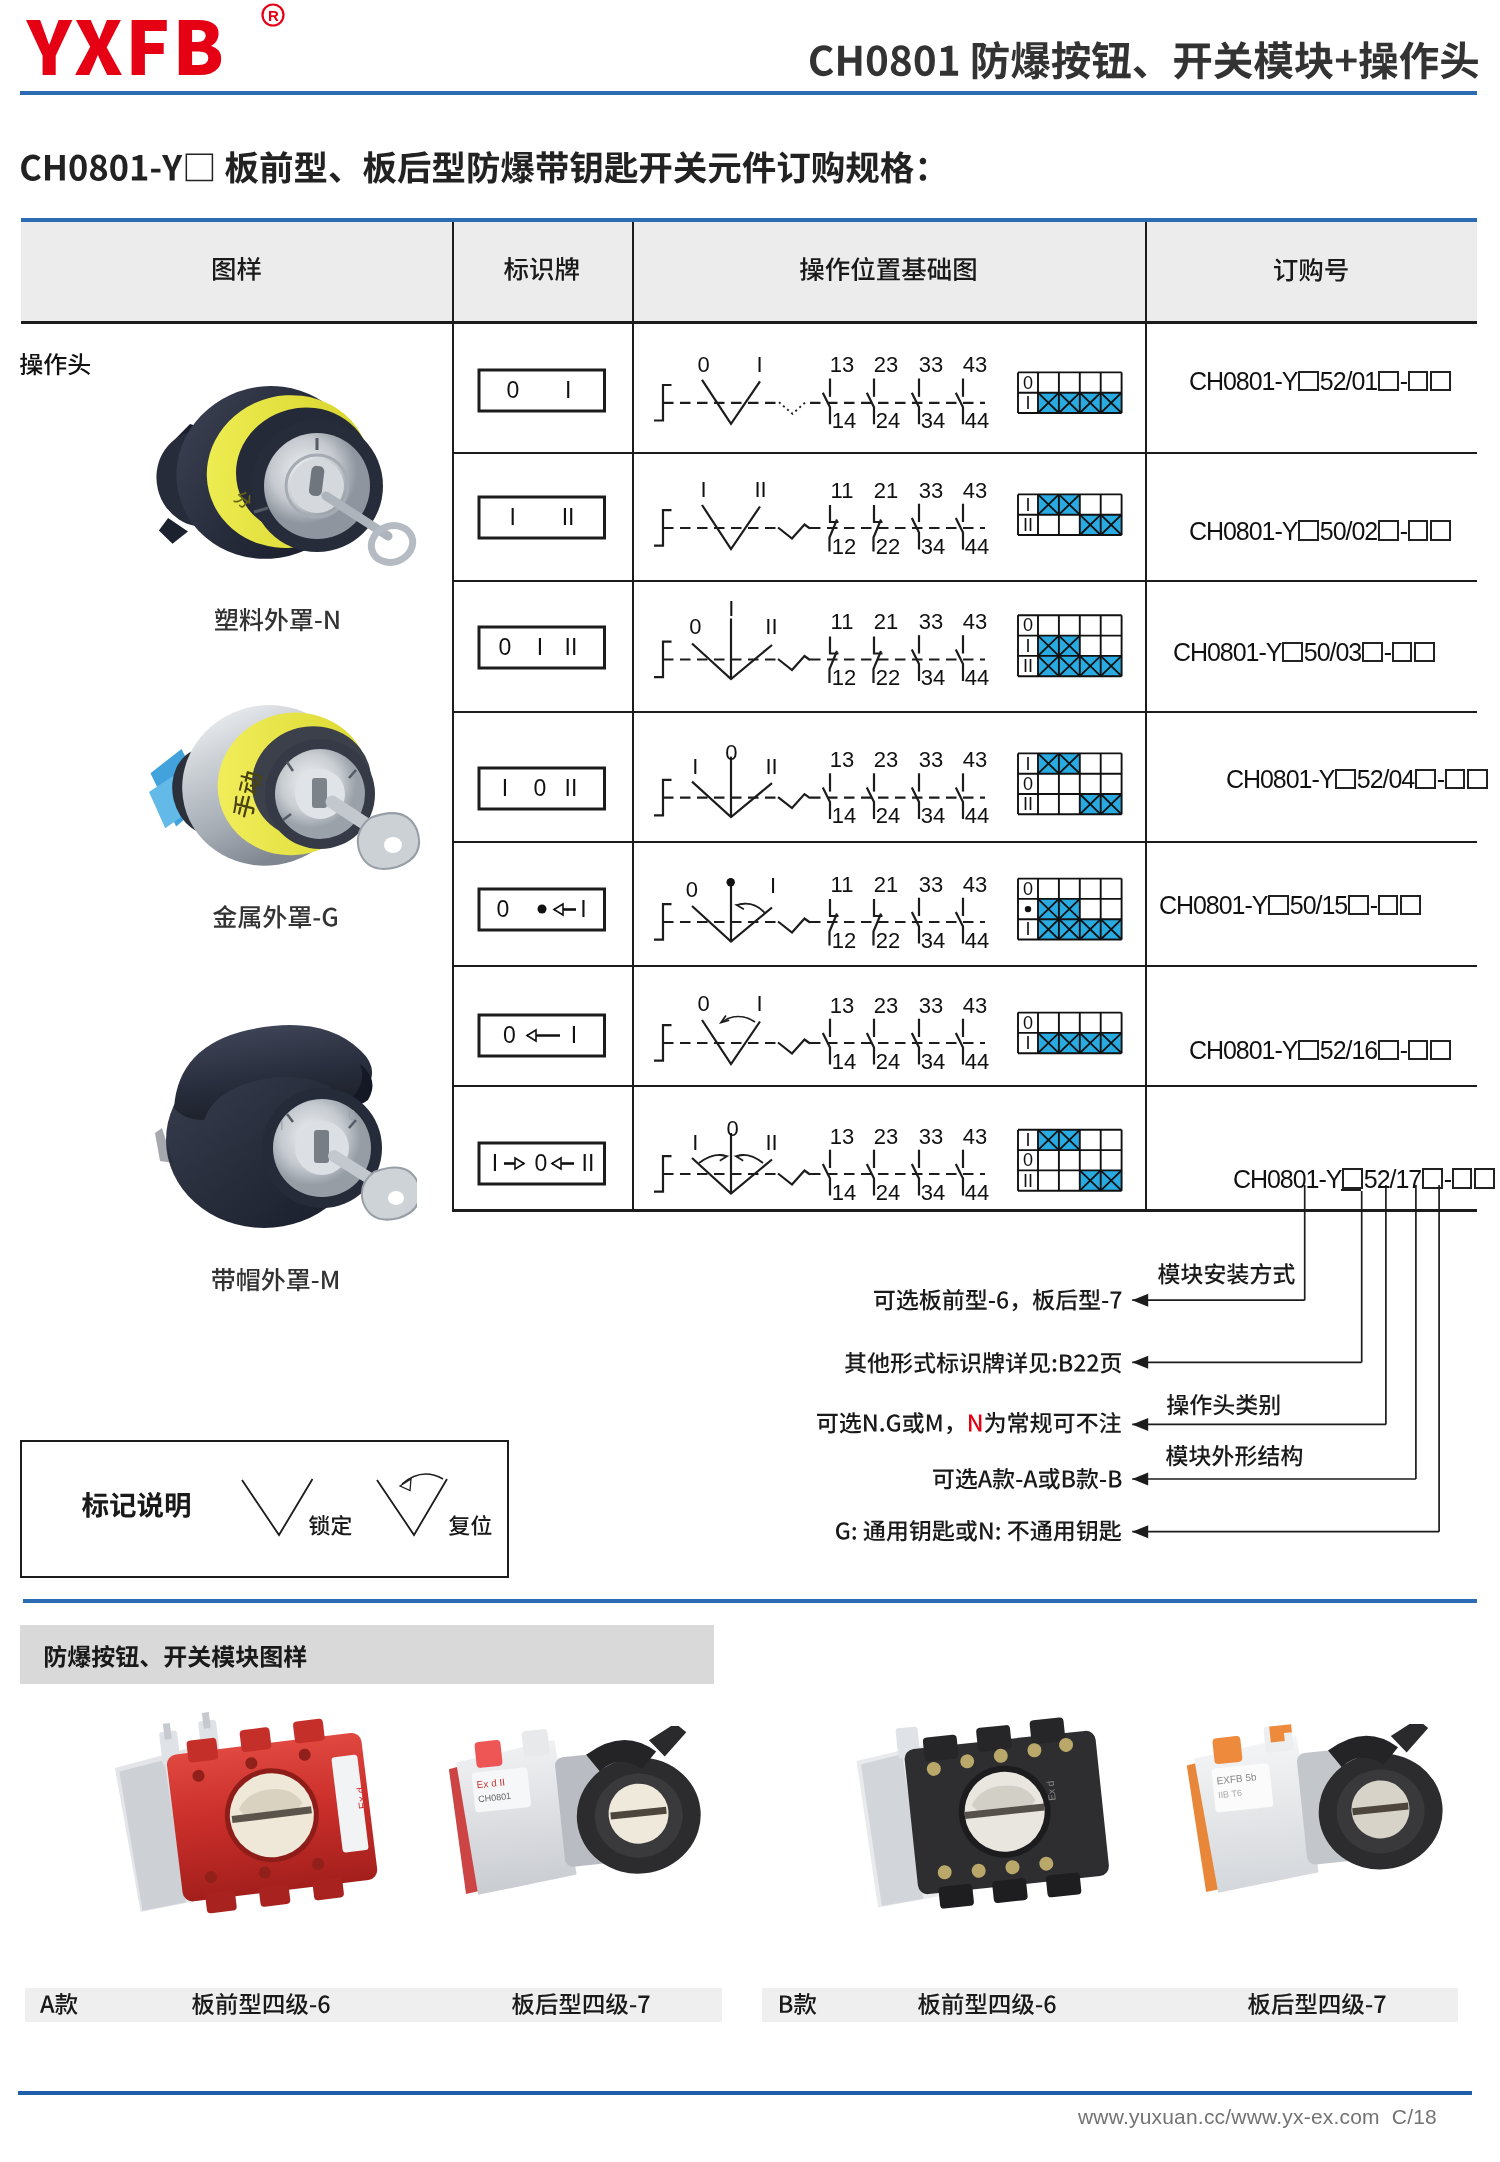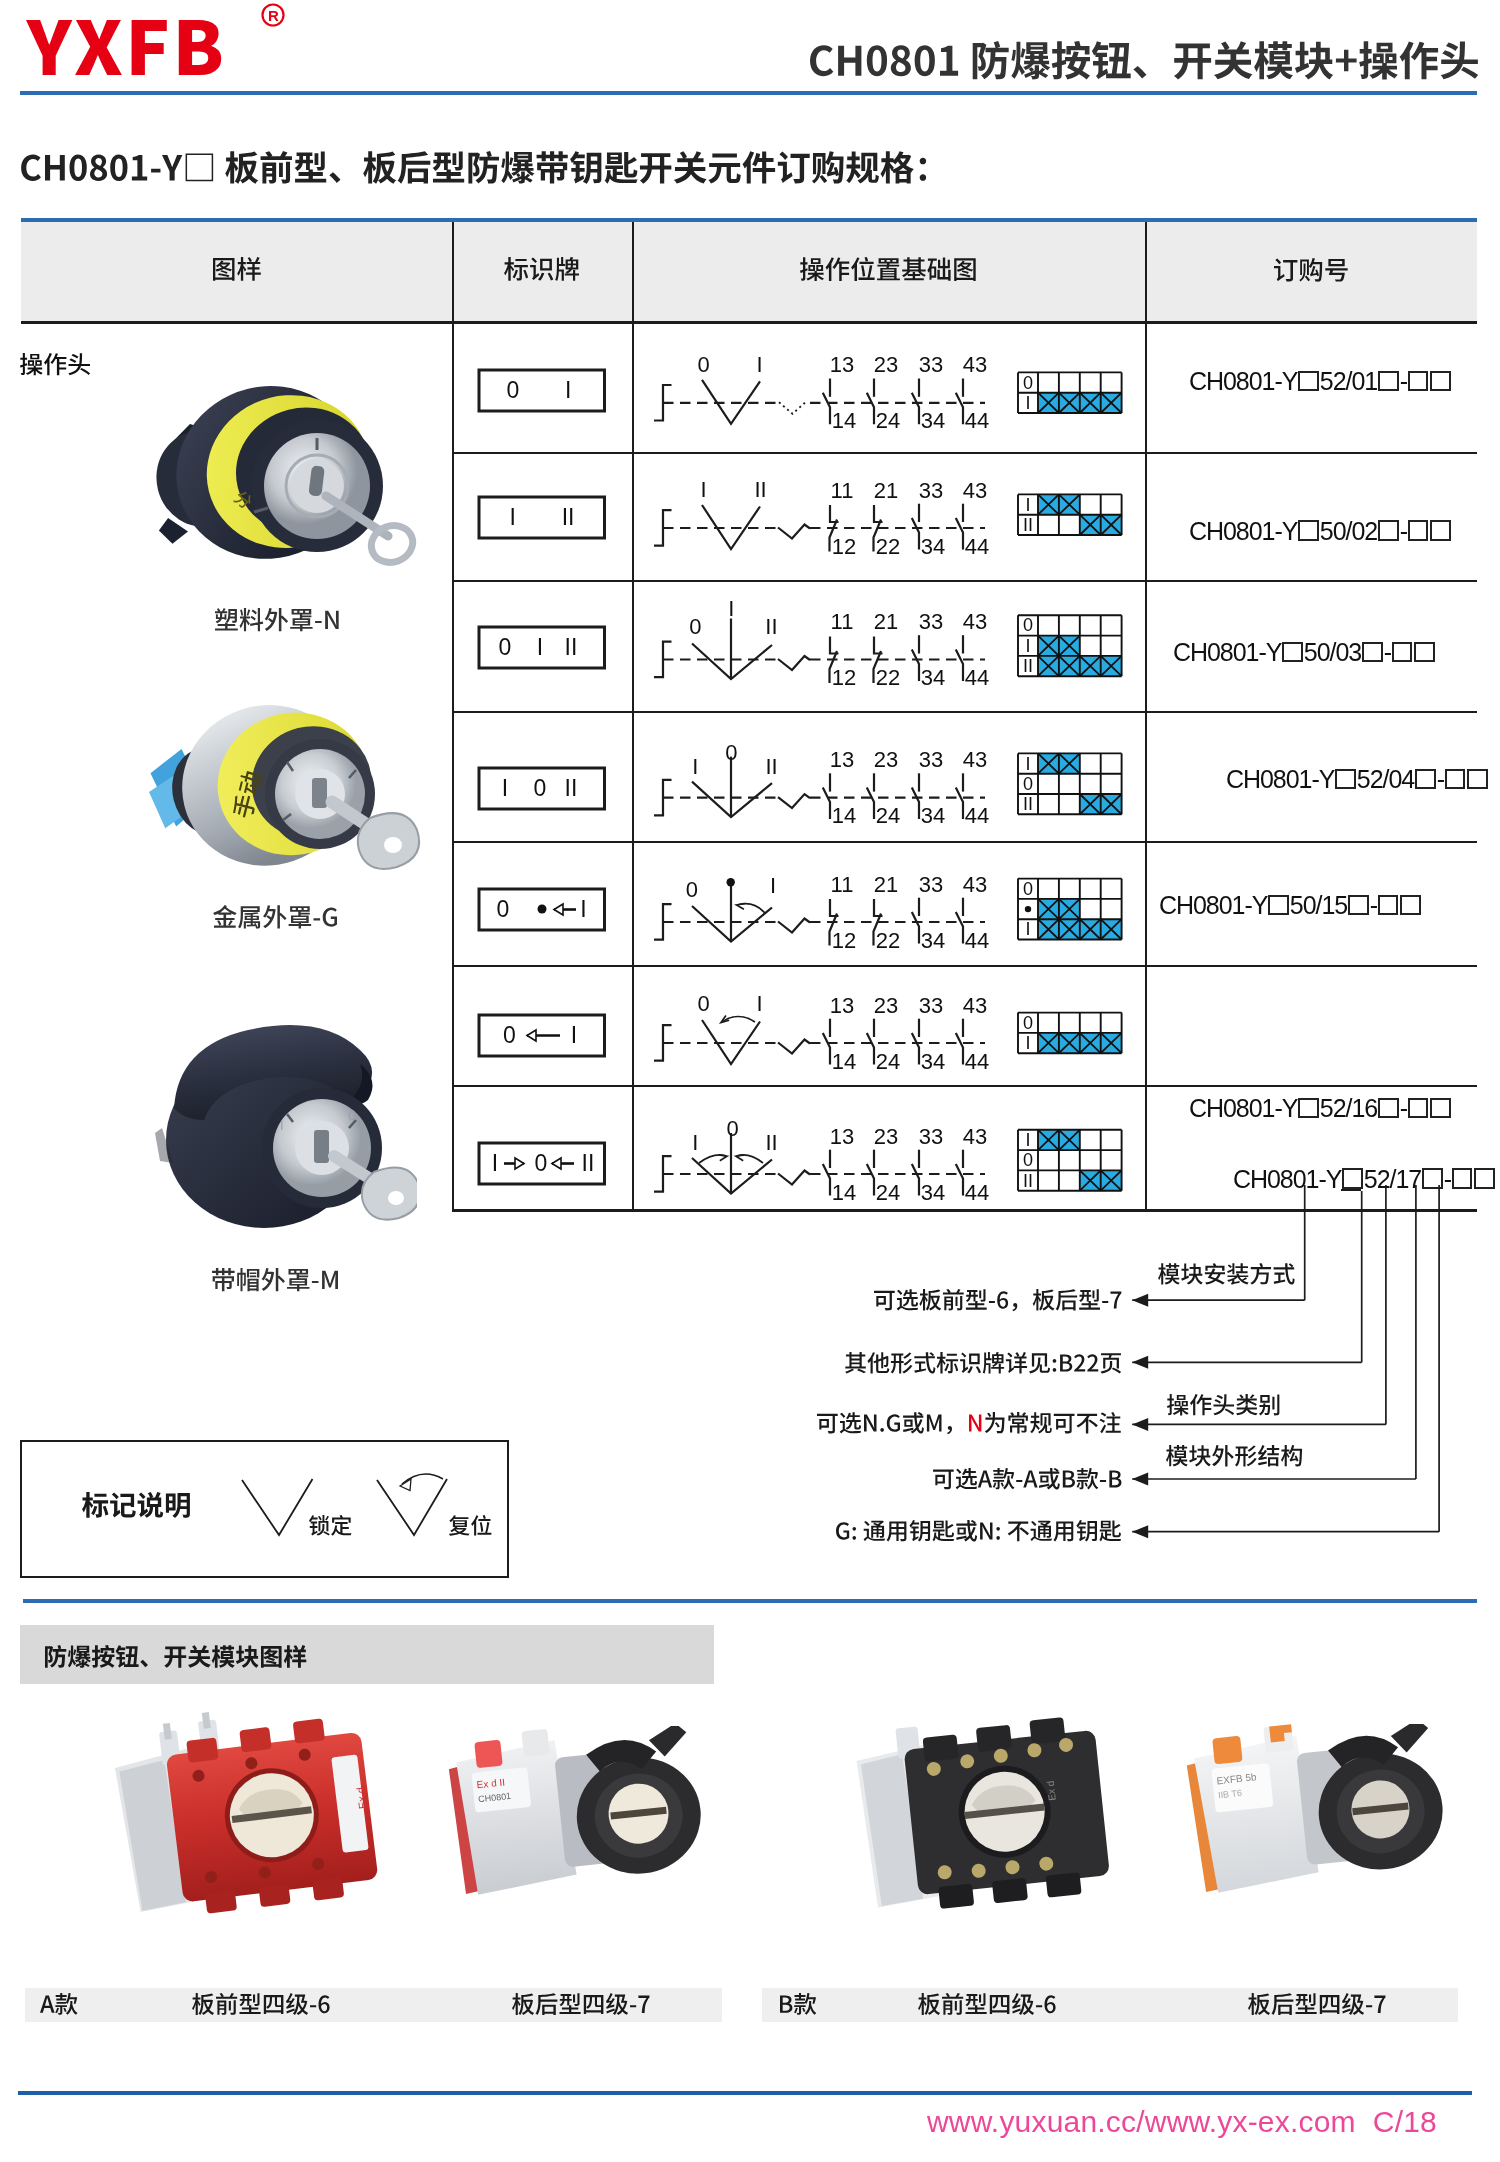--- a/index.html
+++ b/index.html
@@ -444,21 +444,21 @@
       <text x="65" y="31" font-size="23" text-anchor="middle" fill="#111" font-family="Liberation Sans">0</text>
       <path d="M76,23.5 H98" stroke="#111" stroke-width="2.6" fill="none"></path>
       <path d="M85,18 L76,23.5 L85,29 Z" fill="#fff" stroke="#111" stroke-width="1.6"></path>
       <text x="112" y="31" font-size="23" text-anchor="middle" fill="#111" font-family="Liberation Sans">II</text>
     </svg>
     <div class="code" style="left:1189px;top:367px">CH0801-Y<span class="bx"></span>52/01<span class="bx"></span>-<span class="bx"></span><span class="bx"></span></div>
     <div class="code" style="left:1189px;top:516.5px">CH0801-Y<span class="bx"></span>50/02<span class="bx"></span>-<span class="bx"></span><span class="bx"></span></div>
     <div class="code" style="left:1173px;top:638px">CH0801-Y<span class="bx"></span>50/03<span class="bx"></span>-<span class="bx"></span><span class="bx"></span></div>
     <div class="code" style="left:1226px;top:765px">CH0801-Y<span class="bx"></span>52/04<span class="bx"></span>-<span class="bx"></span><span class="bx"></span></div>
     <div class="code" style="left:1159px;top:891px">CH0801-Y<span class="bx"></span>50/15<span class="bx"></span>-<span class="bx"></span><span class="bx"></span></div>
-    <div class="code" style="left:1189px;top:1094px">CH0801-Y<span class="bx"></span>52/16<span class="bx"></span>-<span class="bx"></span><span class="bx"></span></div>
+    <div class="code" style="left:1189px;top:1036px">CH0801-Y<span class="bx"></span>52/16<span class="bx"></span>-<span class="bx"></span><span class="bx"></span></div>
     <div class="code" style="left:1233px;top:1164.5px">CH0801-Y<span class="bx"></span>52/17<span class="bx"></span>-<span class="bx"></span><span class="bx"></span></div>
     <div class="ln" style="left:1341px;top:1189px;width:20px;height:2px"></div>
     <svg style="position:absolute;left:800px;top:1185px" width="680" height="360" viewBox="0 0 680 360">
       <path d="M504.7,115.2 V0" stroke="#1c1c1c" stroke-width="1.7" fill="none"></path>
       <path d="M561.7,177.3 V6" stroke="#1c1c1c" stroke-width="1.7" fill="none"></path>
       <path d="M585.9,239.4 V0" stroke="#1c1c1c" stroke-width="1.7" fill="none"></path>
       <path d="M615.9,294 V0" stroke="#1c1c1c" stroke-width="1.7" fill="none"></path>
       <path d="M639.1,346.7 V0" stroke="#1c1c1c" stroke-width="1.7" fill="none"></path>
       <path d="M332.2,115.2 H504.7" stroke="#1c1c1c" stroke-width="1.7" fill="none"></path>
       <path d="M332.2,177.3 H561.7" stroke="#1c1c1c" stroke-width="1.7" fill="none"></path>
@@ -532,21 +532,21 @@
     <svg style="position:absolute;left:779.3px;top:1992.2px" width="38.3" height="23.8" viewBox="0 0 38.3 23.8">
       <path d="M1 20.8V3.5H6.4Q8.2 3.5 9.5 3.9Q10.9 4.3 11.7 5.3Q12.5 6.2 12.5 7.8Q12.5 8.6 12.2 9.3Q11.9 10.1 11.3 10.7Q10.8 11.2 10 11.5V11.6Q11.5 11.9 12.5 13Q13.4 14 13.4 15.7Q13.4 17.5 12.6 18.6Q11.7 19.7 10.2 20.3Q8.7 20.8 6.8 20.8ZM3.7 10.7H6.1Q8 10.7 8.9 10Q9.8 9.3 9.8 8.1Q9.8 6.8 8.9 6.2Q8 5.6 6.1 5.6H3.7ZM3.7 18.7H6.5Q8.5 18.7 9.6 17.9Q10.7 17.2 10.7 15.6Q10.7 14.1 9.6 13.5Q8.5 12.8 6.5 12.8H3.7Z M30.1 8.9H32.2V10.1Q32.2 11.4 32.1 13Q31.9 14.6 31.4 16.3Q31 18 30 19.7Q29 21.3 27.4 22.8Q27.2 22.6 26.9 22.3Q26.6 22 26.3 21.8Q26 21.5 25.7 21.3Q27.2 20 28.1 18.5Q29 17 29.4 15.5Q29.8 14 30 12.6Q30.1 11.2 30.1 10ZM32 11.8Q32.4 13.8 33.1 15.6Q33.8 17.4 34.8 18.8Q35.9 20.1 37.3 20.9Q37.1 21.1 36.8 21.4Q36.5 21.8 36.2 22.1Q36 22.5 35.8 22.8Q34.3 21.8 33.2 20.2Q32.1 18.6 31.4 16.5Q30.7 14.5 30.3 12.1ZM15.5 3.1H26.5V4.9H15.5ZM15.2 13.2H26.7V15.1H15.2ZM16.1 6.6H26V8.4H16.1ZM16.3 9.9H25.7V11.7H16.3ZM20 14H22.1V20.6Q22.1 21.3 21.9 21.8Q21.7 22.2 21.2 22.4Q20.8 22.7 20.1 22.7Q19.4 22.8 18.4 22.8Q18.3 22.3 18.1 21.8Q17.9 21.3 17.7 20.8Q18.4 20.9 18.9 20.9Q19.5 20.9 19.7 20.9Q20 20.9 20 20.6ZM20 1.1H22V7.8H20ZM17 15.7 18.8 16.2Q18.4 17.4 17.9 18.8Q17.3 20.2 16.8 21.2Q16.5 21 15.9 20.7Q15.4 20.5 15 20.4Q15.6 19.4 16.1 18.2Q16.6 16.9 17 15.7ZM23.1 16.3 24.8 15.7Q25.1 16.3 25.4 16.9Q25.8 17.6 26 18.2Q26.3 18.9 26.5 19.3L24.7 20.1Q24.6 19.6 24.3 19Q24 18.3 23.7 17.6Q23.4 16.9 23.1 16.3ZM28.5 5.2H35.4V7.3H28.5ZM28.3 1 30.5 1.3Q30.2 3.4 29.8 5.3Q29.3 7.3 28.7 9Q28.1 10.7 27.3 12Q27.1 11.9 26.8 11.6Q26.4 11.3 26.1 11.1Q25.7 10.9 25.5 10.7Q26.2 9.6 26.8 8Q27.4 6.5 27.7 4.7Q28.1 2.9 28.3 1ZM34.8 5.2H35.1L35.5 5.1L37 5.6Q36.8 6.7 36.5 7.8Q36.2 9 35.9 10.1Q35.5 11.1 35.2 12L33.4 11.4Q33.7 10.7 33.9 9.7Q34.2 8.7 34.4 7.6Q34.6 6.5 34.8 5.6Z" fill="#1a1a1a"></path>
     </svg>
     <svg style="position:absolute;left:917px;top:1992.1px" width="139.6" height="24" viewBox="0 0 139.6 24">
       <path d="M1.6 5.6H9.5V7.6H1.6ZM4.7 1.1H6.8V22.9H4.7ZM4.7 7 5.8 7.5Q5.5 8.9 5.1 10.5Q4.7 12 4.3 13.5Q3.8 14.9 3.2 16.2Q2.6 17.5 2.1 18.3Q2 18 1.8 17.6Q1.6 17.2 1.4 16.8Q1.2 16.4 1 16.2Q1.6 15.4 2.2 14.4Q2.7 13.3 3.2 12Q3.7 10.8 4.1 9.5Q4.5 8.2 4.7 7ZM6.7 8.1Q6.9 8.4 7.3 9Q7.7 9.6 8.2 10.3Q8.6 11 9 11.6Q9.4 12.2 9.6 12.5L8.2 14.1Q8.1 13.7 7.7 12.9Q7.4 12.2 7.1 11.5Q6.7 10.7 6.3 10Q6 9.4 5.7 9ZM10.3 3.1H12.5V8.8Q12.5 10.3 12.4 12.2Q12.3 14 11.9 15.9Q11.6 17.9 11 19.7Q10.3 21.5 9.3 23Q9.1 22.8 8.8 22.5Q8.4 22.3 8.1 22.1Q7.7 21.8 7.5 21.7Q8.5 20.3 9 18.7Q9.6 17 9.9 15.3Q10.2 13.5 10.3 11.9Q10.3 10.2 10.3 8.8ZM11.4 7.8H20.6V9.9H11.4ZM19.8 7.8H20.2L20.6 7.8L22 8.2Q21.4 12.1 20 14.9Q18.6 17.8 16.7 19.8Q14.7 21.7 12.2 22.9Q12 22.6 11.8 22.3Q11.6 22 11.3 21.6Q11.1 21.3 10.8 21.1Q13.1 20.2 14.9 18.4Q16.8 16.6 18 14.1Q19.3 11.5 19.8 8.3ZM14.7 9.2Q15.3 11.9 16.4 14.3Q17.5 16.7 19.2 18.4Q20.9 20.1 23.2 21.1Q23 21.3 22.7 21.6Q22.4 22 22.1 22.3Q21.9 22.7 21.7 23Q19.3 21.8 17.6 19.9Q15.8 17.9 14.7 15.3Q13.5 12.7 12.8 9.5ZM20.9 1.4 22.4 3.2Q21.3 3.6 19.9 3.9Q18.6 4.3 17 4.5Q15.5 4.7 13.9 4.8Q12.4 5 11 5Q10.9 4.6 10.7 4.1Q10.5 3.5 10.3 3.1Q11.8 3.1 13.2 2.9Q14.7 2.8 16.1 2.6Q17.6 2.4 18.8 2.1Q20 1.8 20.9 1.4Z M25 4.7H46.2V6.7H25ZM27.6 12.5H34V14.2H27.6ZM27.6 16.2H34V17.8H27.6ZM37.8 8.9H39.9V18.5H37.8ZM33.2 8.6H35.3V20.6Q35.3 21.3 35.2 21.8Q35 22.2 34.4 22.5Q33.9 22.7 33.1 22.8Q32.3 22.8 31.1 22.8Q31 22.4 30.8 21.9Q30.6 21.3 30.4 20.9Q31.2 20.9 31.9 20.9Q32.6 20.9 32.8 20.9Q33 20.9 33.1 20.8Q33.2 20.7 33.2 20.5ZM42.6 8.2H44.8V20.3Q44.8 21.2 44.5 21.7Q44.3 22.2 43.7 22.4Q43.1 22.7 42.2 22.8Q41.2 22.8 39.9 22.8Q39.8 22.4 39.6 21.8Q39.4 21.2 39.1 20.7Q40.1 20.7 40.9 20.8Q41.8 20.8 42.1 20.7Q42.4 20.7 42.5 20.6Q42.6 20.6 42.6 20.3ZM28.5 1.8 30.6 1.1Q31.2 1.8 31.9 2.7Q32.5 3.6 32.9 4.3L30.6 5.1Q30.4 4.4 29.8 3.5Q29.2 2.6 28.5 1.8ZM40.6 1 43 1.7Q42.3 2.8 41.5 4Q40.8 5.1 40.2 5.9L38.2 5.2Q38.6 4.6 39 3.9Q39.5 3.1 39.9 2.4Q40.3 1.6 40.6 1ZM26.4 8.6H33.9V10.5H28.5V22.8H26.4Z M49.6 2H60.3V4H49.6ZM48.8 6.9H60.8V8.8H48.8ZM48.5 20.1H69.7V22.1H48.5ZM50.9 15.5H67.3V17.5H50.9ZM56.2 2.8H58.3V13.7H56.2ZM58 13.2H60.3V21.5H58ZM62 2.4H64.1V10.4H62ZM66.4 1.3H68.5V11.6Q68.5 12.5 68.3 12.9Q68.1 13.4 67.5 13.6Q66.9 13.8 66 13.9Q65.1 14 63.9 14Q63.8 13.5 63.6 13Q63.4 12.4 63.2 12Q64.1 12 64.9 12Q65.7 12 65.9 12Q66.2 12 66.3 11.9Q66.4 11.8 66.4 11.6ZM51.7 2.8H53.7V6.9Q53.7 8.1 53.4 9.5Q53.2 10.9 52.3 12.1Q51.5 13.3 49.9 14.3Q49.8 14 49.5 13.7Q49.3 13.4 49 13.2Q48.7 12.9 48.5 12.7Q49.9 11.9 50.6 10.9Q51.3 9.9 51.5 8.9Q51.7 7.8 51.7 6.8Z M72.8 3.1H92.4V21.9H90V5.3H75.1V22.1H72.8ZM74 18.3H91.3V20.4H74ZM78.9 4.5H81.1Q81 7 80.9 8.9Q80.7 10.9 80.3 12.4Q79.8 13.8 78.9 15Q78 16.1 76.5 16.8Q76.4 16.6 76.2 16.2Q75.9 15.9 75.7 15.6Q75.4 15.3 75.2 15.1Q76.5 14.4 77.2 13.5Q78 12.6 78.3 11.3Q78.7 10.1 78.8 8.4Q78.9 6.7 78.9 4.5ZM83.9 4.9H86V12.2Q86 12.7 86.1 13Q86.2 13.2 86.6 13.2Q86.7 13.2 87 13.2Q87.2 13.2 87.6 13.2Q87.9 13.2 88.1 13.2Q88.4 13.2 88.5 13.2Q88.8 13.2 89.3 13.2Q89.7 13.2 89.9 13.1Q90 13.6 90 14.1Q90 14.6 90.1 15Q89.9 15.1 89.4 15.1Q89 15.1 88.6 15.1Q88.4 15.1 88.1 15.1Q87.8 15.1 87.4 15.1Q87 15.1 86.7 15.1Q86.4 15.1 86.3 15.1Q85.3 15.1 84.8 14.8Q84.3 14.5 84.1 13.8Q83.9 13.2 83.9 12.1Z M106.3 3.4 108.5 3.5Q108.3 7.7 107.9 11.4Q107.4 15 106.5 17.9Q105.5 20.8 103.9 23Q103.7 22.8 103.3 22.5Q103 22.3 102.6 22Q102.2 21.8 101.9 21.6Q103.6 19.7 104.5 17Q105.4 14.2 105.8 10.8Q106.2 7.4 106.3 3.4ZM103.8 2.6H113.1V4.7H103.8ZM111.7 8.8H114.8V10.8H111.1ZM114.2 8.8H114.6L115 8.8L116.3 9.3Q115.6 12.8 114.3 15.4Q113 18.1 111.1 19.9Q109.3 21.8 107.1 22.9Q107 22.7 106.7 22.4Q106.4 22 106.1 21.7Q105.8 21.4 105.6 21.3Q107.7 20.2 109.4 18.6Q111.1 16.9 112.4 14.6Q113.6 12.3 114.2 9.3ZM108 9.2Q108.8 11.8 110.1 14.1Q111.4 16.4 113.2 18.2Q115 20 117.2 21.1Q117 21.3 116.7 21.6Q116.4 21.9 116.1 22.2Q115.9 22.6 115.7 22.9Q113.4 21.7 111.6 19.7Q109.7 17.7 108.4 15.2Q107 12.6 106.1 9.7ZM112.1 2.6H114.3Q114 3.9 113.6 5.4Q113.2 6.9 112.8 8.3Q112.4 9.7 112 10.8H109.9Q110.2 9.7 110.6 8.3Q111 6.9 111.4 5.4Q111.8 3.9 112.1 2.6ZM95.8 16.9Q95.8 16.7 95.6 16.4Q95.5 16 95.4 15.6Q95.2 15.2 95.1 15Q95.5 14.9 96 14.5Q96.4 14.1 97 13.4Q97.3 13.1 97.9 12.3Q98.4 11.6 99.2 10.6Q99.9 9.5 100.6 8.3Q101.3 7.1 101.9 5.9L103.8 7.1Q102.4 9.5 100.7 11.8Q99 14.1 97.2 15.8V15.9Q97.2 15.9 97 16Q96.8 16.1 96.5 16.3Q96.2 16.4 96 16.6Q95.8 16.8 95.8 16.9ZM95.8 16.9 95.6 15.1 96.6 14.3 103.3 12.5Q103.3 12.9 103.3 13.5Q103.4 14 103.4 14.4Q101.1 15.1 99.7 15.5Q98.3 15.9 97.5 16.2Q96.7 16.5 96.4 16.6Q96 16.8 95.8 16.9ZM95.7 11.1Q95.6 10.9 95.5 10.5Q95.4 10.1 95.2 9.7Q95.1 9.3 95 9Q95.3 9 95.6 8.6Q96 8.2 96.4 7.6Q96.6 7.3 97 6.7Q97.3 6 97.8 5.1Q98.3 4.2 98.8 3.1Q99.2 2.1 99.6 1L101.6 2Q101 3.4 100.2 4.8Q99.5 6.3 98.6 7.6Q97.8 8.9 96.9 9.9V10Q96.9 10 96.7 10.1Q96.5 10.2 96.3 10.4Q96 10.6 95.9 10.8Q95.7 10.9 95.7 11.1ZM95.7 11.1 95.6 9.5 96.6 8.9 100.8 8.5Q100.7 8.9 100.7 9.4Q100.6 9.9 100.6 10.3Q99.2 10.4 98.3 10.6Q97.4 10.7 96.9 10.8Q96.3 10.9 96.1 10.9Q95.8 11 95.7 11.1ZM95.3 19.4Q96.3 19.1 97.6 18.6Q98.9 18.2 100.4 17.6Q101.9 17.1 103.3 16.5L103.8 18.4Q101.7 19.3 99.6 20.1Q97.5 21 95.9 21.6Z M119 15.3V13.3H125.2V15.3Z M133.5 21.3Q132.2 21.3 131.2 20.7Q130.1 20.2 129.3 19.1Q128.4 18.1 128 16.4Q127.5 14.8 127.5 12.6Q127.5 10.1 128 8.4Q128.6 6.6 129.5 5.5Q130.4 4.4 131.6 3.8Q132.7 3.3 134 3.3Q135.5 3.3 136.6 3.9Q137.6 4.4 138.4 5.2L136.9 6.8Q136.4 6.2 135.7 5.9Q134.9 5.5 134.2 5.5Q133 5.5 132.1 6.2Q131.1 6.9 130.6 8.4Q130 10 130 12.6Q130 14.8 130.4 16.3Q130.9 17.7 131.6 18.4Q132.4 19.2 133.4 19.2Q134.2 19.2 134.8 18.7Q135.4 18.3 135.8 17.5Q136.1 16.7 136.1 15.6Q136.1 14.4 135.8 13.7Q135.5 12.9 134.8 12.5Q134.2 12.1 133.3 12.1Q132.5 12.1 131.6 12.6Q130.8 13.1 130 14.3L129.9 12.3Q130.4 11.6 131 11.1Q131.7 10.6 132.4 10.4Q133.1 10.1 133.8 10.1Q135.2 10.1 136.3 10.7Q137.4 11.3 138 12.5Q138.6 13.7 138.6 15.6Q138.6 17.3 137.9 18.6Q137.2 19.8 136.1 20.5Q134.9 21.3 133.5 21.3Z" fill="#1a1a1a"></path>
     </svg>
     <svg style="position:absolute;left:1247px;top:1992.1px" width="139.5" height="24" viewBox="0 0 139.5 24">
       <path d="M1.6 5.6H9.5V7.6H1.6ZM4.7 1.1H6.8V22.9H4.7ZM4.7 7 5.8 7.5Q5.5 8.9 5.1 10.5Q4.7 12 4.3 13.5Q3.8 14.9 3.2 16.2Q2.6 17.4 2.1 18.3Q2 18 1.8 17.6Q1.6 17.2 1.4 16.8Q1.2 16.4 1 16.1Q1.6 15.4 2.2 14.3Q2.7 13.3 3.2 12Q3.7 10.8 4.1 9.5Q4.5 8.2 4.7 7ZM6.7 8.1Q6.9 8.4 7.3 9Q7.7 9.6 8.2 10.3Q8.6 11 9 11.6Q9.4 12.2 9.6 12.5L8.2 14.1Q8.1 13.6 7.7 12.9Q7.4 12.2 7.1 11.4Q6.7 10.7 6.3 10Q6 9.4 5.7 8.9ZM10.3 3.1H12.5V8.8Q12.5 10.3 12.4 12.2Q12.3 14 11.9 15.9Q11.6 17.9 11 19.7Q10.3 21.5 9.3 23Q9.1 22.8 8.8 22.5Q8.4 22.3 8.1 22.1Q7.7 21.8 7.5 21.7Q8.5 20.3 9 18.7Q9.6 17 9.9 15.3Q10.2 13.5 10.3 11.9Q10.3 10.2 10.3 8.8ZM11.4 7.8H20.6V9.8H11.4ZM19.8 7.8H20.2L20.6 7.8L22 8.2Q21.4 12.1 20 14.9Q18.6 17.8 16.7 19.8Q14.7 21.7 12.2 22.9Q12 22.6 11.8 22.3Q11.6 22 11.3 21.6Q11.1 21.3 10.8 21.1Q13.1 20.1 14.9 18.4Q16.8 16.6 18 14.1Q19.3 11.5 19.8 8.2ZM14.7 9.2Q15.3 11.9 16.4 14.3Q17.5 16.6 19.2 18.4Q20.9 20.1 23.2 21.1Q23 21.3 22.7 21.6Q22.4 21.9 22.1 22.3Q21.9 22.7 21.7 23Q19.3 21.8 17.6 19.9Q15.8 17.9 14.7 15.3Q13.5 12.7 12.8 9.5ZM20.9 1.4 22.4 3.2Q21.3 3.6 19.9 3.9Q18.6 4.2 17 4.5Q15.5 4.7 13.9 4.8Q12.4 5 11 5Q10.9 4.6 10.7 4.1Q10.5 3.5 10.3 3.1Q11.8 3.1 13.2 2.9Q14.7 2.8 16.1 2.6Q17.6 2.3 18.8 2.1Q20 1.8 20.9 1.4Z M28.4 7.6H46.4V9.7H28.4ZM32.3 19.7H43.3V21.8H32.3ZM43 1.2 44.9 3Q43.1 3.5 41.1 3.8Q39 4.1 36.8 4.4Q34.5 4.6 32.3 4.8Q30 5 27.9 5.1Q27.8 4.7 27.6 4.1Q27.4 3.5 27.3 3.1Q29.4 3 31.6 2.8Q33.8 2.7 35.9 2.4Q38 2.2 39.8 1.9Q41.6 1.6 43 1.2ZM31.2 12.7H44.8V22.9H42.4V14.8H33.5V22.9H31.2ZM27.3 3.1H29.6V9.4Q29.6 10.9 29.5 12.7Q29.3 14.4 29 16.3Q28.7 18.1 28 19.8Q27.4 21.5 26.4 22.9Q26.2 22.7 25.8 22.4Q25.5 22.1 25.1 21.8Q24.8 21.6 24.5 21.4Q25.5 20.1 26 18.6Q26.6 17.1 26.8 15.5Q27.1 13.8 27.2 12.3Q27.3 10.7 27.3 9.4Z M49.6 2H60.3V3.9H49.6ZM48.8 6.9H60.8V8.8H48.8ZM48.5 20H69.7V22.1H48.5ZM50.9 15.5H67.3V17.5H50.9ZM56.2 2.8H58.3V13.6H56.2ZM58 13.2H60.3V21.5H58ZM62 2.4H64.1V10.4H62ZM66.4 1.3H68.5V11.6Q68.5 12.5 68.3 12.9Q68.1 13.3 67.5 13.6Q66.9 13.8 66 13.9Q65.1 14 63.9 14Q63.8 13.5 63.6 13Q63.4 12.4 63.2 12Q64.1 12 64.9 12Q65.7 12 65.9 12Q66.2 12 66.3 11.9Q66.4 11.8 66.4 11.6ZM51.7 2.8H53.7V6.9Q53.7 8.1 53.4 9.5Q53.2 10.8 52.3 12.1Q51.5 13.3 49.9 14.3Q49.8 14 49.5 13.7Q49.3 13.4 49 13.1Q48.7 12.9 48.5 12.7Q49.9 11.9 50.6 10.9Q51.3 9.9 51.5 8.9Q51.7 7.8 51.7 6.8Z M72.8 3.1H92.4V21.9H90V5.2H75.1V22.1H72.8ZM74 18.3H91.3V20.4H74ZM78.9 4.5H81.1Q81 7 80.9 8.9Q80.7 10.9 80.3 12.3Q79.8 13.8 78.9 14.9Q78 16.1 76.5 16.8Q76.4 16.6 76.2 16.2Q75.9 15.9 75.7 15.6Q75.4 15.3 75.2 15.1Q76.5 14.4 77.2 13.5Q78 12.6 78.3 11.3Q78.7 10.1 78.8 8.4Q78.9 6.7 78.9 4.5ZM83.9 4.9H86V12.2Q86 12.7 86.1 13Q86.2 13.2 86.6 13.2Q86.7 13.2 87 13.2Q87.2 13.2 87.6 13.2Q87.9 13.2 88.1 13.2Q88.4 13.2 88.5 13.2Q88.8 13.2 89.3 13.2Q89.7 13.2 89.9 13.1Q90 13.6 90 14.1Q90 14.6 90.1 15Q89.9 15.1 89.4 15.1Q89 15.1 88.6 15.1Q88.4 15.1 88.1 15.1Q87.8 15.1 87.4 15.1Q87 15.1 86.7 15.1Q86.4 15.1 86.3 15.1Q85.3 15.1 84.8 14.8Q84.3 14.5 84.1 13.8Q83.9 13.1 83.9 12.1Z M106.3 3.4 108.5 3.5Q108.3 7.7 107.9 11.4Q107.4 15 106.5 17.9Q105.5 20.8 103.9 23Q103.7 22.8 103.3 22.5Q103 22.3 102.6 22Q102.2 21.7 101.9 21.6Q103.6 19.7 104.5 16.9Q105.4 14.2 105.8 10.8Q106.2 7.3 106.3 3.4ZM103.8 2.6H113.1V4.7H103.8ZM111.7 8.8H114.8V10.8H111.1ZM114.2 8.8H114.6L115 8.7L116.3 9.3Q115.6 12.7 114.3 15.4Q113 18 111.1 19.9Q109.3 21.8 107.1 22.9Q107 22.7 106.7 22.3Q106.4 22 106.1 21.7Q105.8 21.4 105.6 21.2Q107.7 20.2 109.4 18.6Q111.1 16.9 112.4 14.6Q113.6 12.3 114.2 9.3ZM108 9.2Q108.8 11.8 110.1 14.1Q111.4 16.4 113.2 18.2Q115 20 117.2 21Q117 21.2 116.7 21.6Q116.4 21.9 116.1 22.2Q115.9 22.6 115.7 22.8Q113.4 21.6 111.6 19.7Q109.7 17.7 108.4 15.2Q107 12.6 106.1 9.7ZM112.1 2.6H114.3Q114 3.9 113.6 5.4Q113.2 6.9 112.8 8.3Q112.4 9.7 112 10.8H109.9Q110.2 9.7 110.6 8.3Q111 6.9 111.4 5.4Q111.8 3.9 112.1 2.6ZM95.8 16.9Q95.8 16.7 95.6 16.4Q95.5 16 95.4 15.6Q95.2 15.2 95.1 15Q95.5 14.9 96 14.5Q96.4 14.1 97 13.4Q97.3 13.1 97.9 12.3Q98.4 11.6 99.2 10.6Q99.9 9.5 100.6 8.3Q101.3 7.1 101.9 5.9L103.8 7Q102.4 9.5 100.7 11.8Q99 14.1 97.2 15.8V15.9Q97.2 15.9 97 16Q96.8 16.1 96.5 16.2Q96.2 16.4 96 16.6Q95.8 16.8 95.8 16.9ZM95.8 16.9 95.6 15.1 96.6 14.3 103.3 12.5Q103.3 12.9 103.3 13.5Q103.4 14 103.4 14.4Q101.1 15.1 99.7 15.5Q98.3 15.9 97.5 16.2Q96.7 16.5 96.4 16.6Q96 16.8 95.8 16.9ZM95.7 11.1Q95.6 10.9 95.5 10.5Q95.4 10.1 95.2 9.7Q95.1 9.3 95 9Q95.3 8.9 95.6 8.6Q96 8.2 96.4 7.6Q96.6 7.3 97 6.6Q97.3 6 97.8 5.1Q98.3 4.2 98.8 3.1Q99.2 2.1 99.6 1L101.6 2Q101 3.4 100.2 4.8Q99.5 6.3 98.6 7.6Q97.8 8.9 96.9 9.9V10Q96.9 10 96.7 10.1Q96.5 10.2 96.3 10.4Q96 10.6 95.9 10.7Q95.7 10.9 95.7 11.1ZM95.7 11.1 95.6 9.5 96.6 8.9 100.8 8.5Q100.7 8.9 100.7 9.4Q100.6 9.9 100.6 10.3Q99.2 10.4 98.3 10.6Q97.4 10.7 96.9 10.8Q96.3 10.9 96.1 10.9Q95.8 11 95.7 11.1ZM95.3 19.4Q96.3 19.1 97.6 18.6Q98.9 18.2 100.4 17.6Q101.9 17.1 103.3 16.5L103.8 18.4Q101.7 19.3 99.6 20.1Q97.5 20.9 95.9 21.6Z M119 15.3V13.3H125.2V15.3Z M130.8 20.9Q130.9 18.6 131.2 16.6Q131.5 14.6 132 12.8Q132.6 11 133.4 9.3Q134.3 7.7 135.5 5.9H127.4V3.6H138.5V5.3Q137 7.2 136.1 8.9Q135.1 10.7 134.6 12.5Q134.1 14.3 133.9 16.3Q133.7 18.4 133.6 20.9Z" fill="#1a1a1a"></path>
     </svg>
     <div style="position:absolute;left:18px;top:2091px;width:1454px;height:3.5px;background:#1f5fa9"></div>
-    <div style="position:absolute;right:63px;top:2105px;font-size:30px;color:#ec4899;letter-spacing:0.2px">www.yuxuan.cc/www.yx-ex.com&nbsp;&nbsp;C/18</div>
+    <div style="position:absolute;right:63px;top:2105px;font-size:21px;color:#737373;letter-spacing:0.2px">www.yuxuan.cc/www.yx-ex.com&nbsp;&nbsp;C/18</div>
     <svg style="position:absolute;left:140px;top:372px" width="280" height="215" viewBox="0 0 280 215">
 <defs>
 <radialGradient id="p1face" cx="38%" cy="36%">
           <stop offset="0%" stop-color="#eef0f2"></stop>
           <stop offset="62%" stop-color="#c6cad0"></stop>
           <stop offset="100%" stop-color="#8e959e"></stop>
         </radialGradient>
 <linearGradient id="p1body" x1="0" y1="0" x2="1" y2="1">
           <stop offset="0%" stop-color="#3e4456"></stop>
           <stop offset="55%" stop-color="#242938"></stop>

